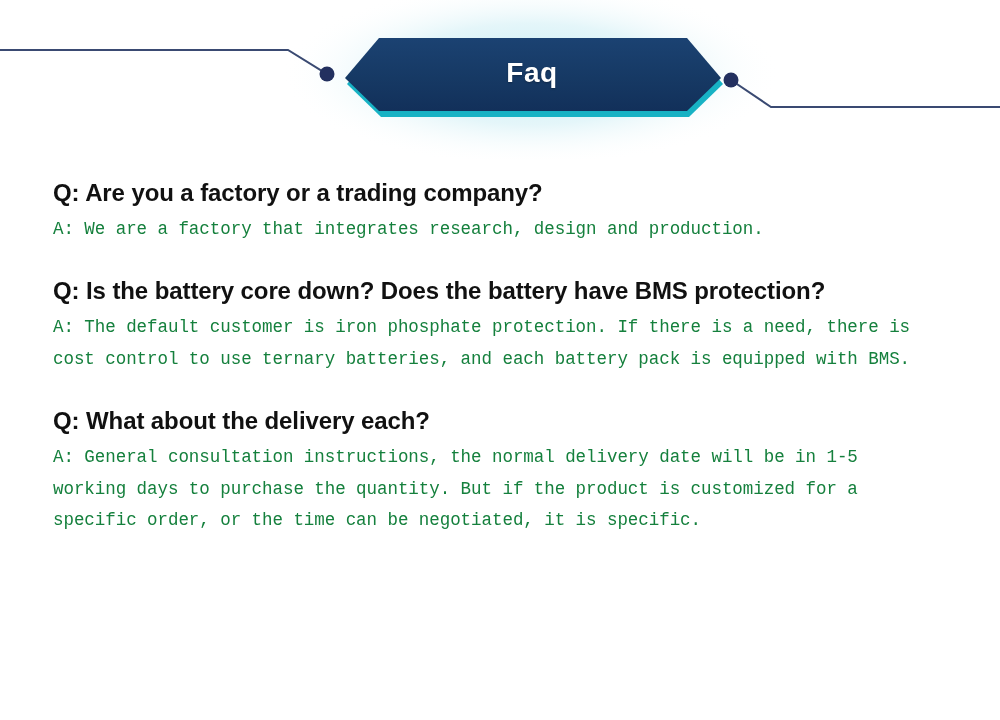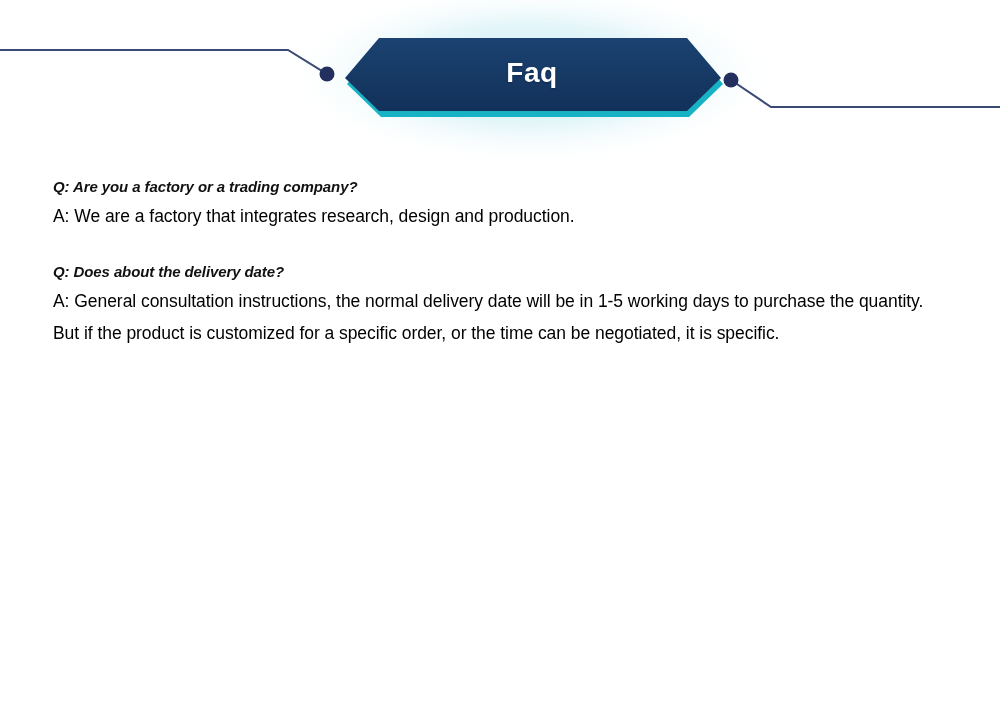--- a/index.html
+++ b/index.html
@@ -62,34 +62,33 @@
 
   .faq-item {
     margin-bottom: 28px;
   }
   .faq-item:last-child {
     margin-bottom: 0;
   }
 
   .faq-question {
     font-family: "Liberation Sans", sans-serif;
-    font-size: 15px;
+    font-size: 24px;
     font-weight: bold;
     color: #111111;
     line-height: 1.42;
     margin: 0 0 4px 0;
     letter-spacing: -0.1px;
-    font-style: italic;
   }
 
   .faq-answer {
-    font-family: Liberation Sans, sans-serif;
+    font-family: Liberation Mono, monospace;
     font-size: 17.5px;
     font-weight: normal;
-    color: #000000;
+    color: #15803d;
     line-height: 1.82;
     margin: 0;
     max-width: 878px;
     letter-spacing: -0.05px;
   }
 </style>
 </head>
 <body>
 
 <div id="banner-region">
@@ -125,20 +124,24 @@
   <div id="banner-title">Faq</div>
 </div>
 
 <div id="faq-list">
 
   <div class="faq-item">
     <p class="faq-question">Q: Are you a factory or a trading company?</p>
     <p class="faq-answer">A: We are a factory that integrates research, design and production.</p>
   </div>
 
+  <div class="faq-item">
+    <p class="faq-question">Q: Is the battery core down? Does the battery have BMS protection?</p>
+    <p class="faq-answer">A: The default customer is iron phosphate protection. If there is a need, there is cost control to use ternary batteries, and each battery pack is equipped with BMS.</p>
+  </div>
 
 
   <div class="faq-item">
-    <p class="faq-question">Q: Does about the delivery date?</p>
+    <p class="faq-question">Q: What about the delivery each?</p>
     <p class="faq-answer">A: General consultation instructions, the normal delivery date will be in 1-5 working days to purchase the quantity. But if the product is customized for a specific order, or the time can be negotiated, it is specific.</p>
   </div>
 
 </div>
 
 </body></html>

